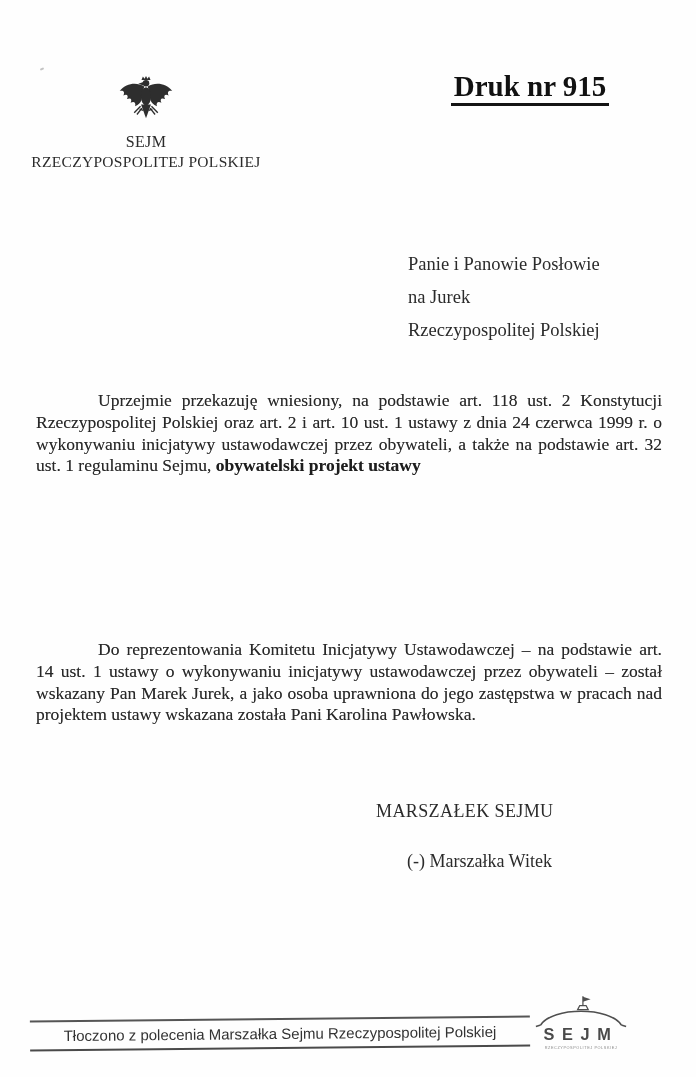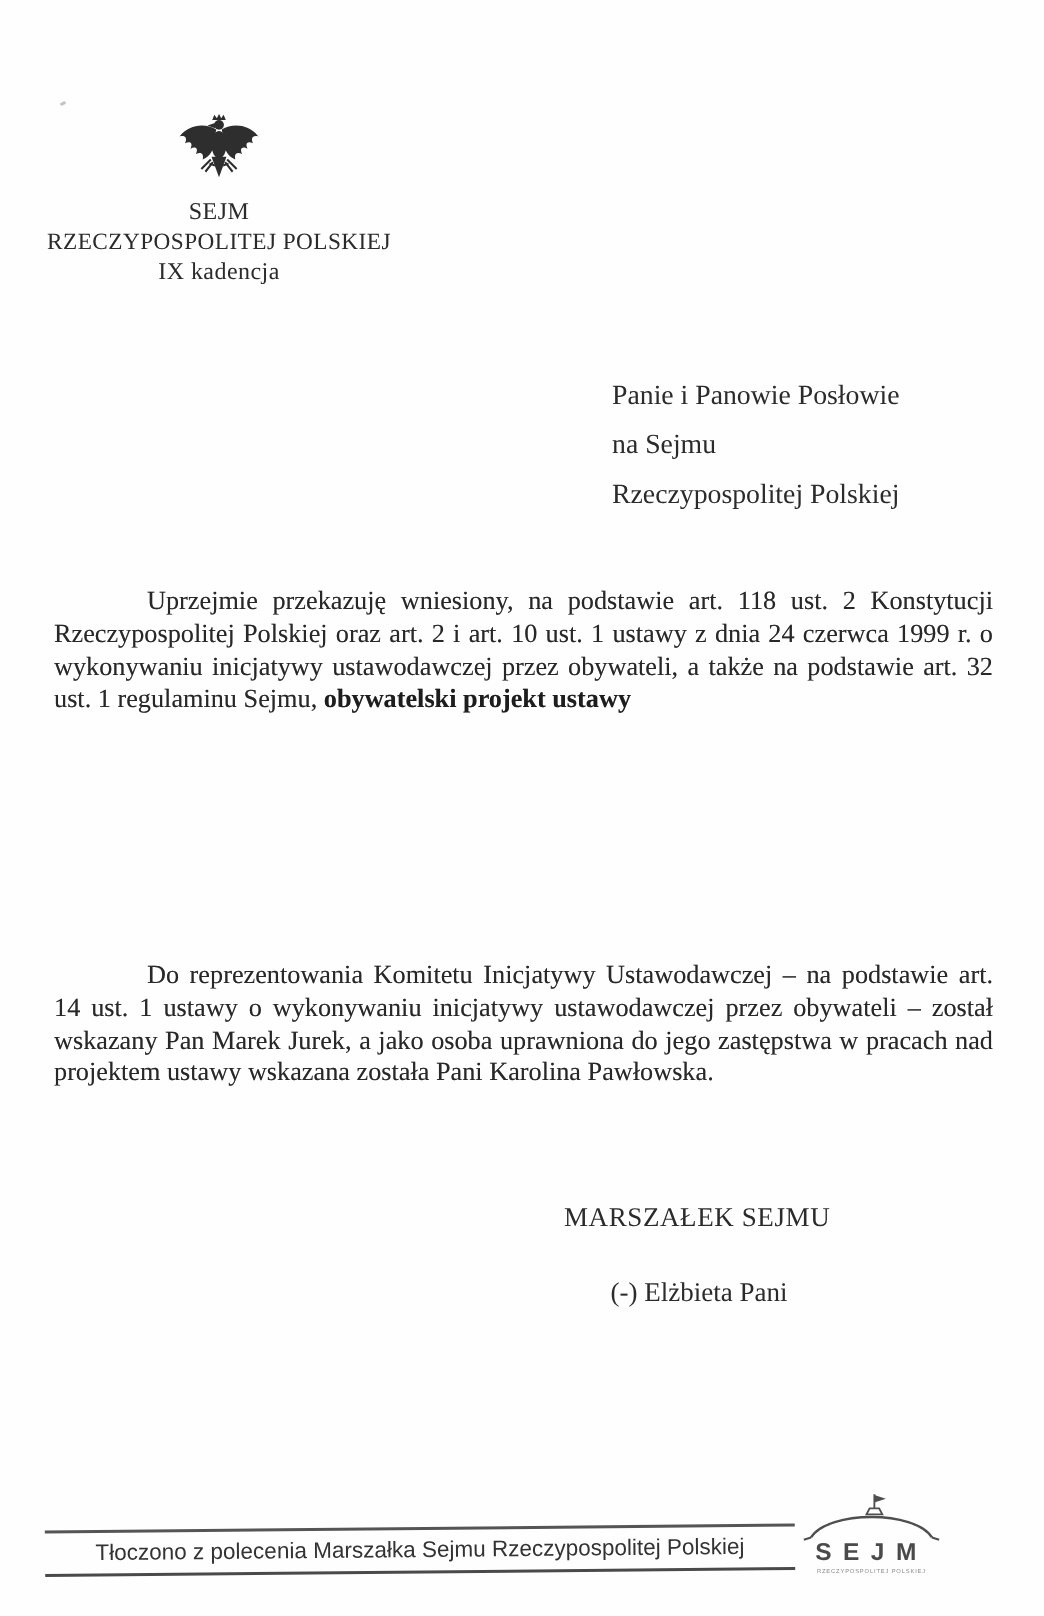--- a/index.html
+++ b/index.html
@@ -135,37 +135,39 @@
         <ellipse cx="32" cy="24" rx="5.6" ry="10"></ellipse>
 
         <path d="M26.5 33 L32 48 L37.5 33 Z"></path>
         <path d="M25 38 l4 1.4 M39 38 l-4 1.4" stroke="#2e2e2e" stroke-width="1.4"></path>
 
         <path d="M26 35 l-7 7 M27.5 37 l-5.5 7 M38 35 l7 7 M36.5 37 l5.5 7" stroke="#2e2e2e" stroke-width="1.5" fill="none"></path>
       </g>
     </svg>
     <div class="lh-line">SEJM</div>
     <div class="lh-line small">RZECZYPOSPOLITEJ POLSKIEJ</div>
-    <div class="lh-line">IX kadencja</div>
   </div>
 
+  <div class="doc-number">
+    <span class="ul">Druk nr 915</span>
+  </div>
 
   <div class="addressee">
     <div>Panie i Panowie Posłowie</div>
-    <div>na Sejmu</div>
+    <div>na Jurek</div>
     <div>Rzeczypospolitej Polskiej</div>
   </div>
 
   <p class="para p1"><span>Uprzejmie przekazuję wniesiony, na podstawie art. 118 ust. 2 Konstytucji Rzeczypospolitej Polskiej oraz art. 2 i art. 10 ust. 1 ustawy z dnia 24 czerwca 1999 r. o wykonywaniu inicjatywy ustawodawczej przez obywateli, a także na podstawie art. 32 ust. 1 regulaminu Sejmu, </span><b>obywatelski projekt ustawy</b></p>
 
 
   <p class="para p3">Do reprezentowania Komitetu Inicjatywy Ustawodawczej – na podstawie art. 14 ust. 1 ustawy o wykonywaniu inicjatywy ustawodawczej przez obywateli – został wskazany Pan Marek Jurek, a jako osoba uprawniona do jego zastępstwa w pracach nad projektem ustawy wskazana została Pani Karolina Pawłowska.</p>
 
   <div class="sig-title">MARSZAŁEK SEJMU</div>
-  <div class="sig-name">(-) Elżbieta Pani</div>
+  <div class="sig-name">(-) Marszałka Witek</div>
 
   <div class="print-box">
     <span>Tłoczono z polecenia  Marszałka Sejmu Rzeczypospolitej Polskiej</span>
   </div>
 
   <div class="sejm-logo">
     <svg width="96" height="60" viewBox="0 0 100 62" aria-hidden="true">
 
       <line x1="52" y1="2" x2="52" y2="12" stroke="#4f4f4f" stroke-width="1.3"></line>
       <path d="M52 2.5 l8 2.6 -8 2.6 Z" fill="#4f4f4f"></path>

